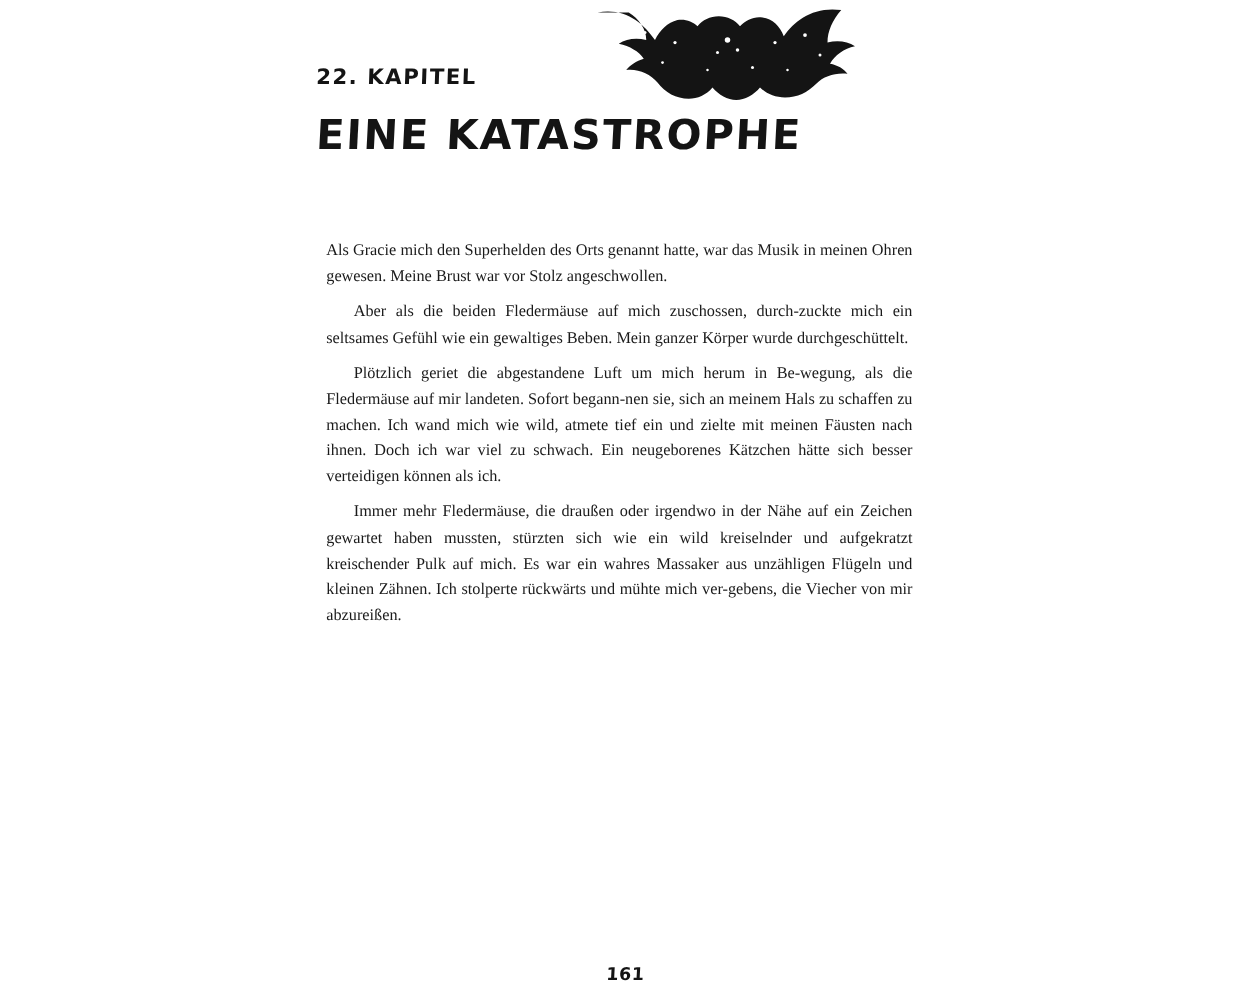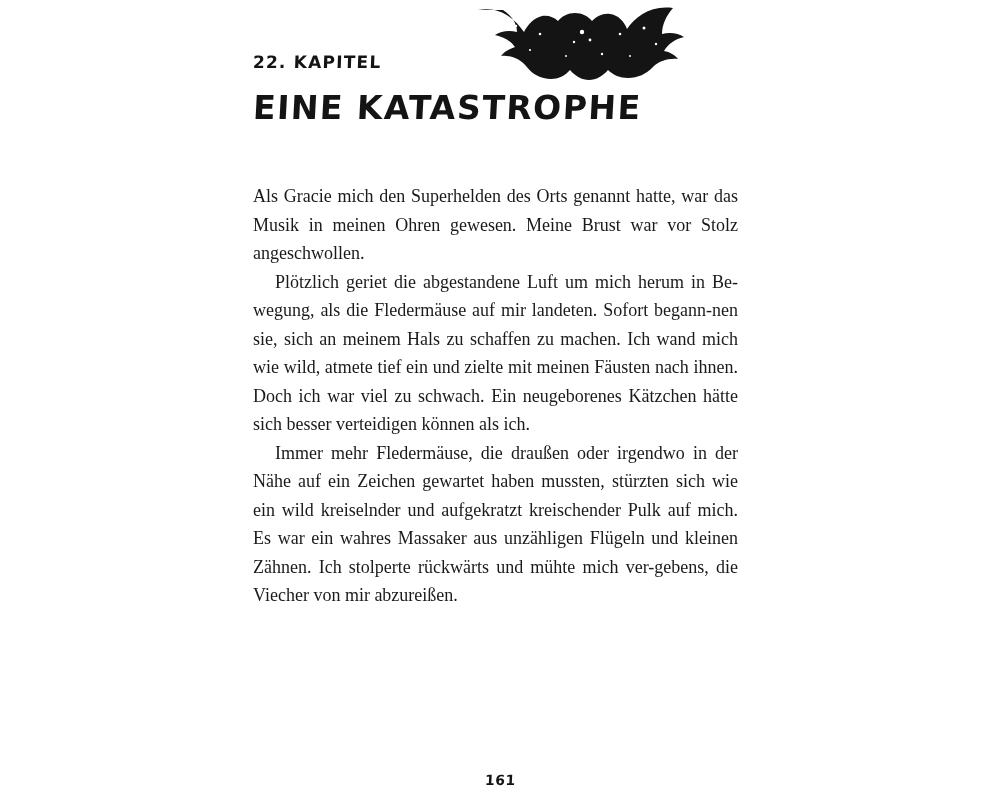--- a/index.html
+++ b/index.html
@@ -54,22 +54,22 @@
   }
 
   
   .text-column {
     position: absolute;
     left: 253px;
     top: 182px;
     width: 485px;
   }
   .para {
-    margin: 0;
-    font-size: 18px;
+    margin: 8px;
+    font-size: 13px;
     line-height: 1.585;
     text-align: justify;
     text-justify: inter-word;
     hyphens: manual;
   }
   .para.indented {
     text-indent: 22px;
   }
   .para em {
     font-style: italic;
@@ -127,20 +127,21 @@
     </svg>
   </div>
 
   <div class="chapter-head">
     <div class="chapter-number">22. Kapitel</div>
     <div class="chapter-title">Eine Katastrophe</div>
   </div>
 
   <div class="text-column">
     <p class="para">Als Gracie mich den Superhelden des Orts genannt hatte, war das Musik in meinen Ohren gewesen. Meine Brust war vor Stolz angeschwollen.</p>
+    <p class="para indented">Aber als die beiden Fledermäuse auf mich zuschossen, durch-zuckte mich ein seltsames Gefühl wie ein gewaltiges Beben. Mein ganzer Körper wurde durchgeschüttelt.</p>
     <p class="para indented">Plötzlich geriet die abgestandene Luft um mich herum in Be-wegung, als die Fledermäuse auf mir landeten. Sofort begann-nen sie, sich an meinem Hals zu schaffen zu machen. Ich wand mich wie wild, atmete tief ein und zielte mit meinen Fäusten nach ihnen. Doch ich war viel zu schwach. Ein neugeborenes Kätzchen hätte sich besser verteidigen können als ich.</p>
     <p class="para indented">Immer mehr Fledermäuse, die draußen oder irgendwo in der Nähe auf ein Zeichen gewartet haben mussten, stürzten sich wie ein wild kreiselnder und aufgekratzt kreischender Pulk auf mich. Es war ein wahres Massaker aus unzähligen Flügeln und kleinen Zähnen. Ich stolperte rückwärts und mühte mich ver-gebens, die Viecher von mir abzureißen.</p>
   </div>
 
   <div class="folio">
     <span>161</span>
   </div>
 
 </div>
 

